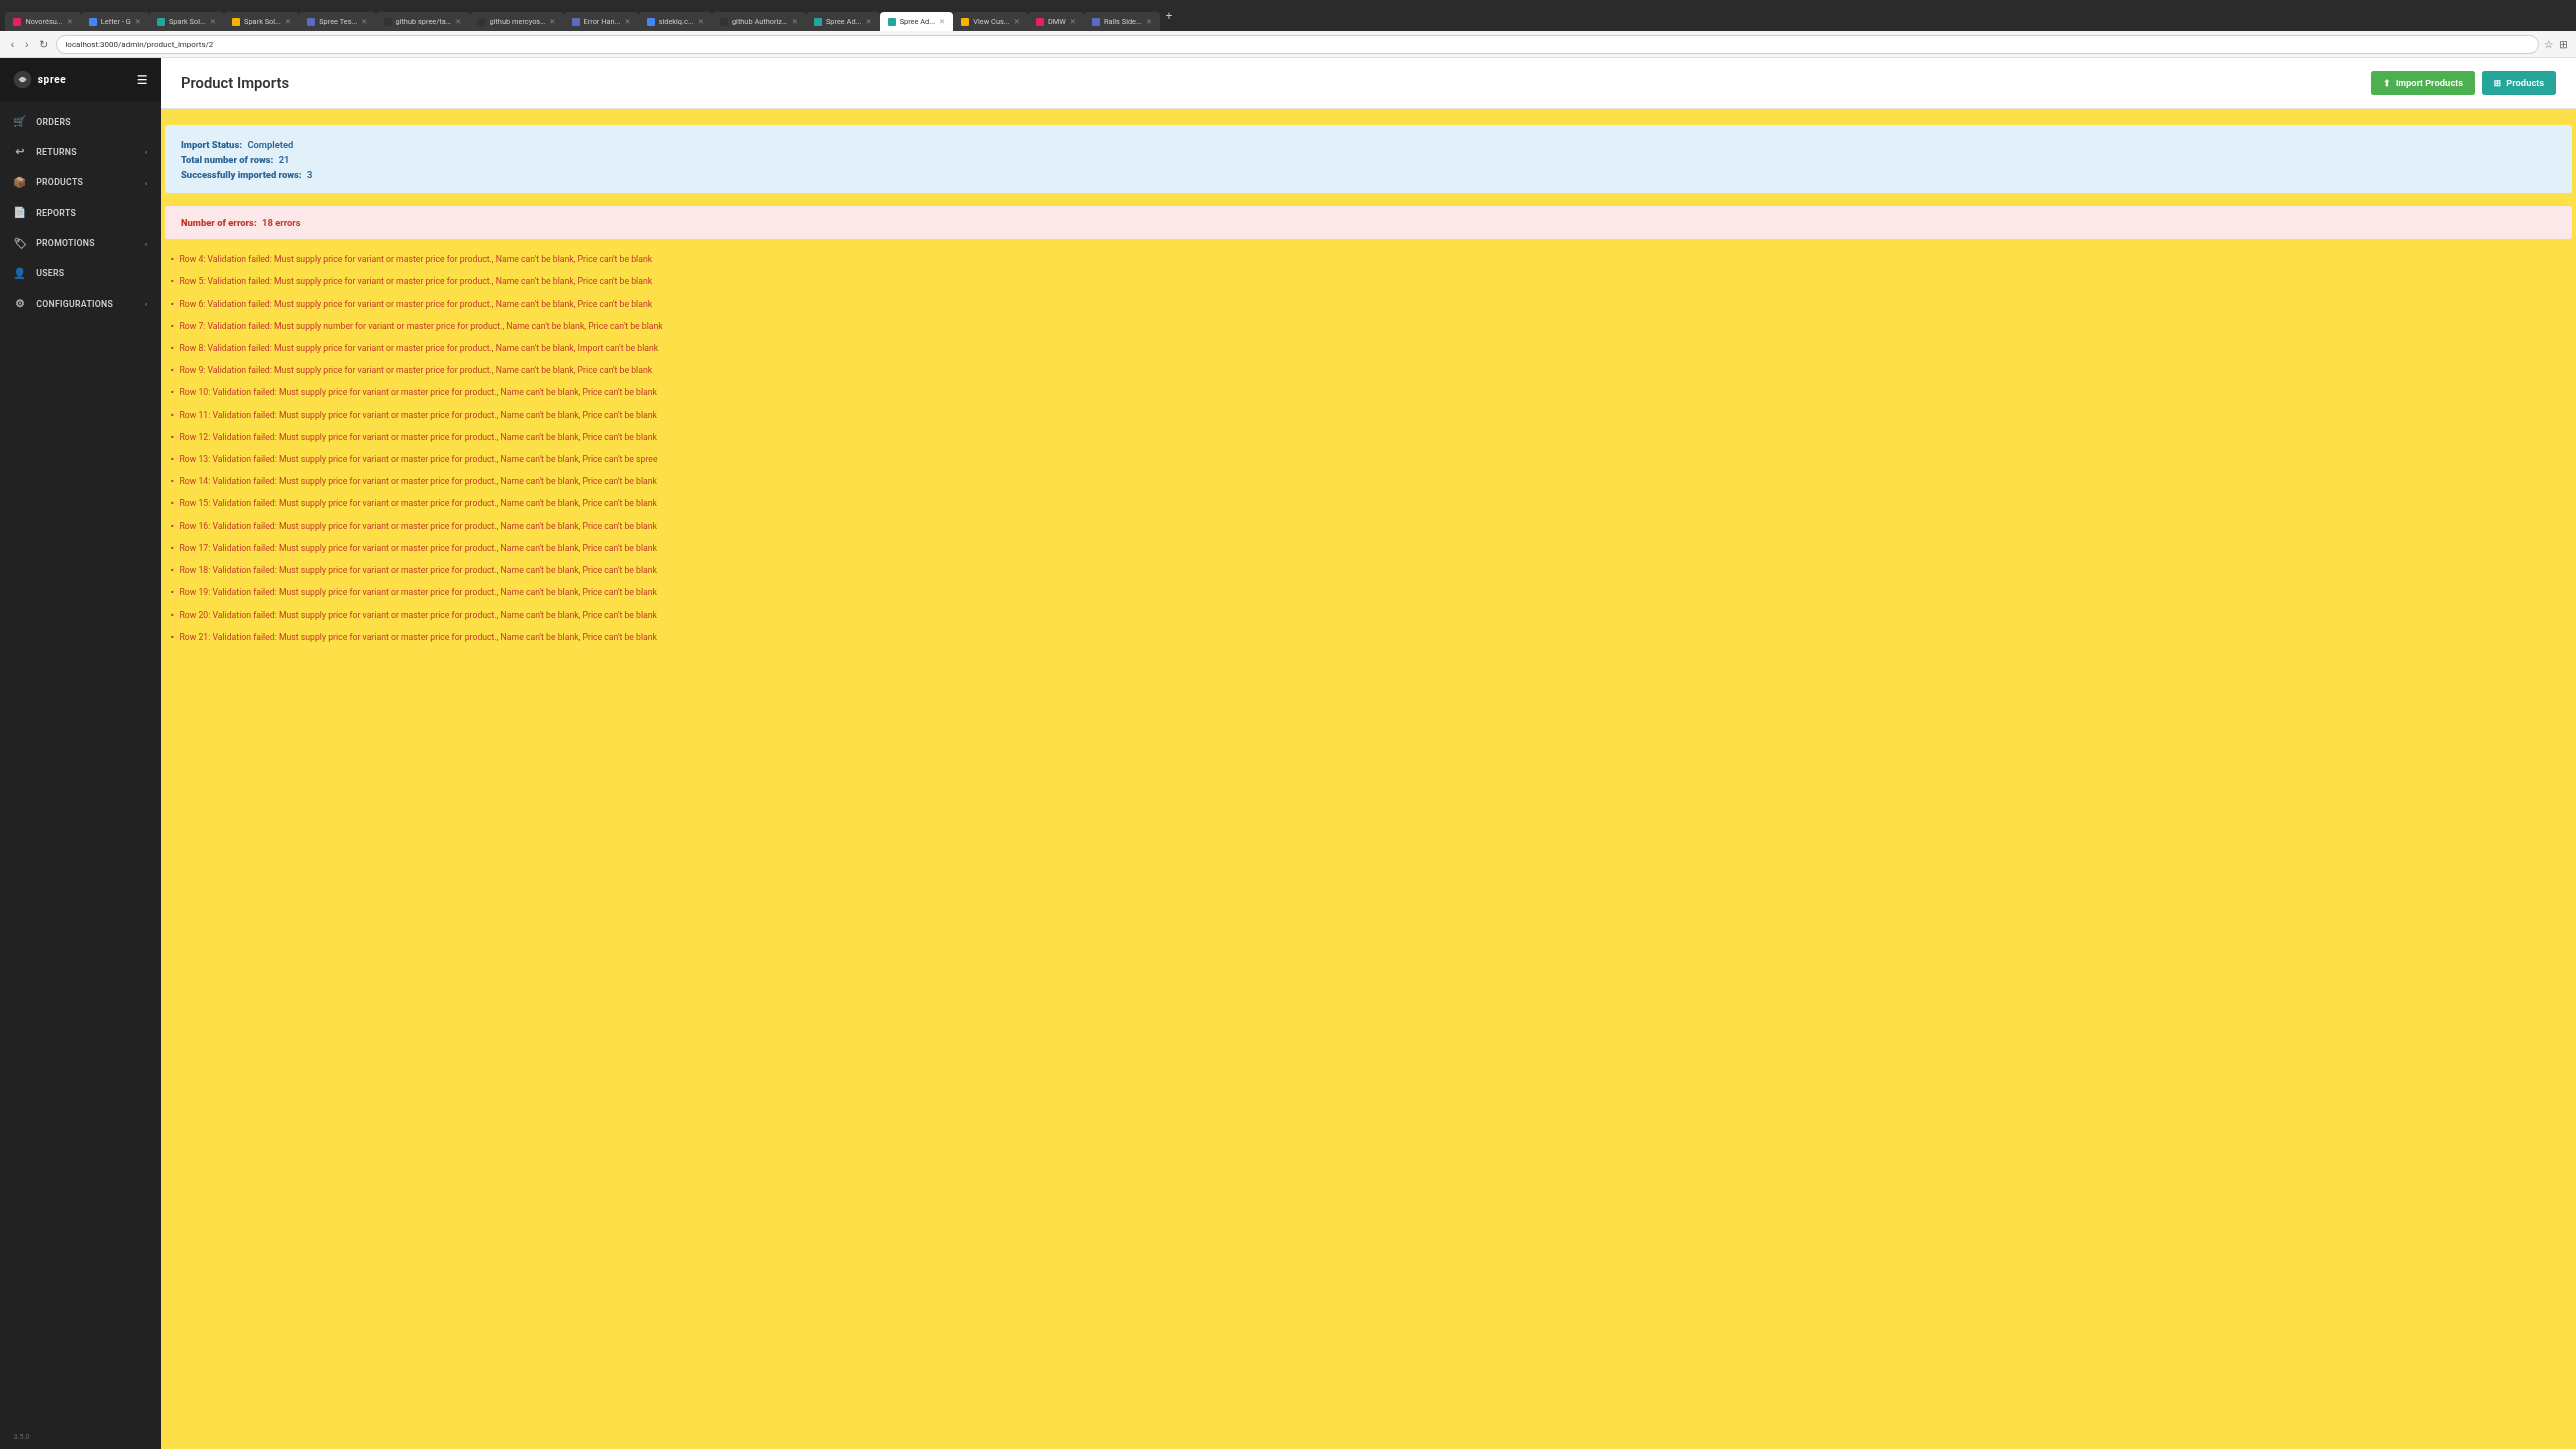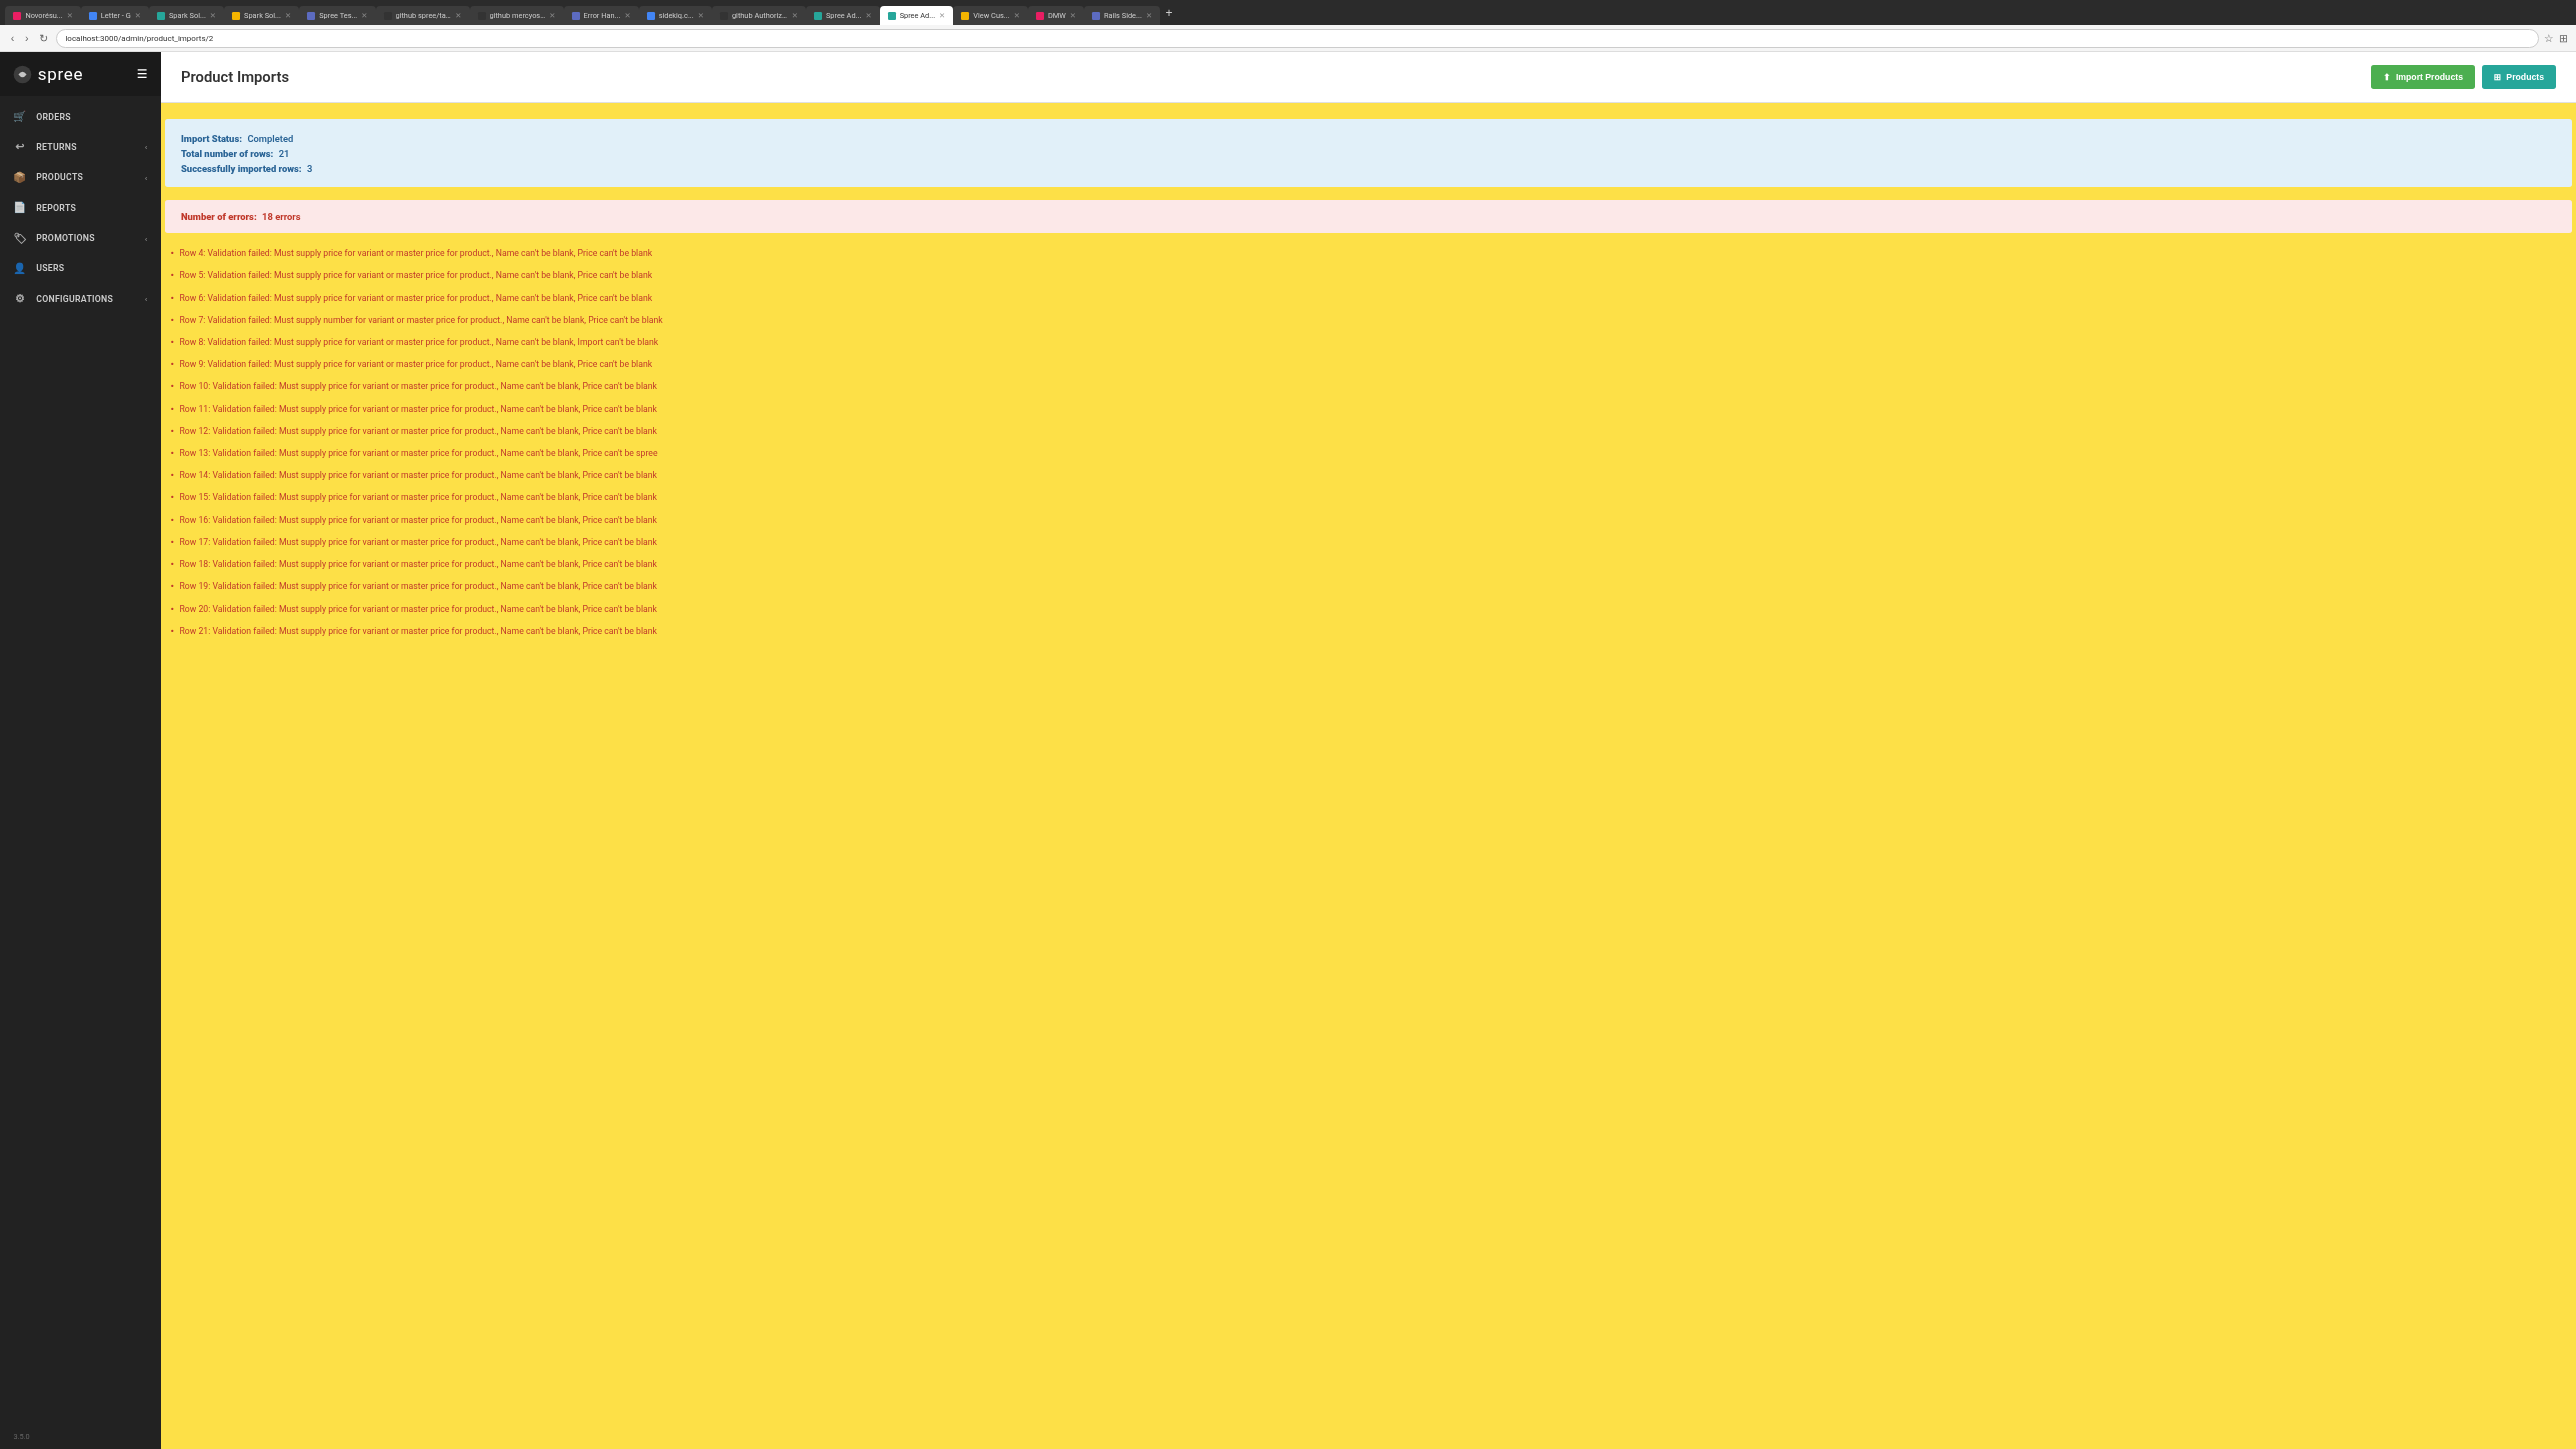--- a/index.html
+++ b/index.html
@@ -1,33 +1,33 @@
 <!DOCTYPE html>
 <html style="font-size:10.7px"><head>
   <meta charset="utf-8">
   <style>
     * { margin: 0; padding: 0; box-sizing: border-box; }
     body { font-family: -apple-system, BlinkMacSystemFont, 'Segoe UI', Roboto, sans-serif; background: #f5f5f5; display: flex; flex-direction: column; height: 100vh; }
-    .browser-tabs { background: #2b2b2b; height: 25px; display: flex; align-items: flex-end; padding: 0 5.4px; overflow: hidden; }
+    .browser-tabs { background: #2b2b2b; height: 31px; display: flex; align-items: flex-end; padding: 0 5.4px; overflow: hidden; }
     .browser-tab { background: #f5f5f5; border-radius: 4px 4px 0 0; padding: 0 8px; height: 19px; display: flex; align-items: center; font-size: 7.4px; color: #333; gap: 4px; min-width: 54px; max-width: 94px; white-space: nowrap; overflow: hidden; text-overflow: ellipsis; }
     .browser-tab.active { background: #fff; }
     .browser-tab:not(.active) { background: #3c3c3c; color: #ccc; }
     .tab-close { margin-left: auto; opacity: 0.5; flex-shrink: 0; }
     .browser-toolbar { background: #f5f5f5; border-bottom: 0.7px solid #ddd; height: 27px; display: flex; align-items: center; padding: 0 8px; gap: 5.4px; }
     .browser-nav-btn { background: none; border: none; cursor: pointer; color: #666; font-size: 10.7px; padding: 2.7px; }
     .browser-address { flex: 1; height: 19px; border: 0.7px solid #ccc; border-radius: 9.4px; padding: 0 8px; font-size: 8px; background: #fff; display: flex; align-items: center; color: #333; }
     .browser-icons { display: flex; gap: 5.4px; color: #666; font-size: 10.7px; }
 
     
     .app { display: flex; flex: 1; overflow: hidden; }
 
     
     .sidebar { width: 161px; background: #222; color: #fff; display: flex; flex-direction: column; flex-shrink: 0; }
     .sidebar-header { background: #1a1a1a; padding: 12px 13.4px; display: flex; align-items: center; gap: 8px; }
-    .sidebar-logo { color: #fff; font-size: 17px; font-weight: normal; display: flex; align-items: center; gap: 5.4px; }
+    .sidebar-logo { color: #fff; font-size: 10px; font-weight: bold; display: flex; align-items: center; gap: 5.4px; }
     .sidebar-logo-icon { width: 19px; height: 19px; }
     .sidebar-menu-icon { margin-left: auto; font-size: 12px; cursor: pointer; }
     .sidebar-nav { flex: 1; padding: 5.4px 0; overflow-y: auto; }
     .nav-item { display: flex; align-items: center; padding: 8.7px 13.4px; cursor: pointer; color: #ccc; font-size: 8.7px; font-weight: 600; letter-spacing: 0.3px; text-transform: uppercase; gap: 9.4px; }
     .nav-item .nav-icon { width: 13.4px; text-align: center; font-size: 10.7px; opacity: 0.8; }
     .nav-item .nav-arrow { margin-left: auto; font-size: 8px; opacity: 0.6; }
     .sidebar-footer { padding: 8px 13.4px; font-size: 7.4px; color: #666; }
 
     
     .main { flex: 1; overflow-y: auto; background: #fde047; }

